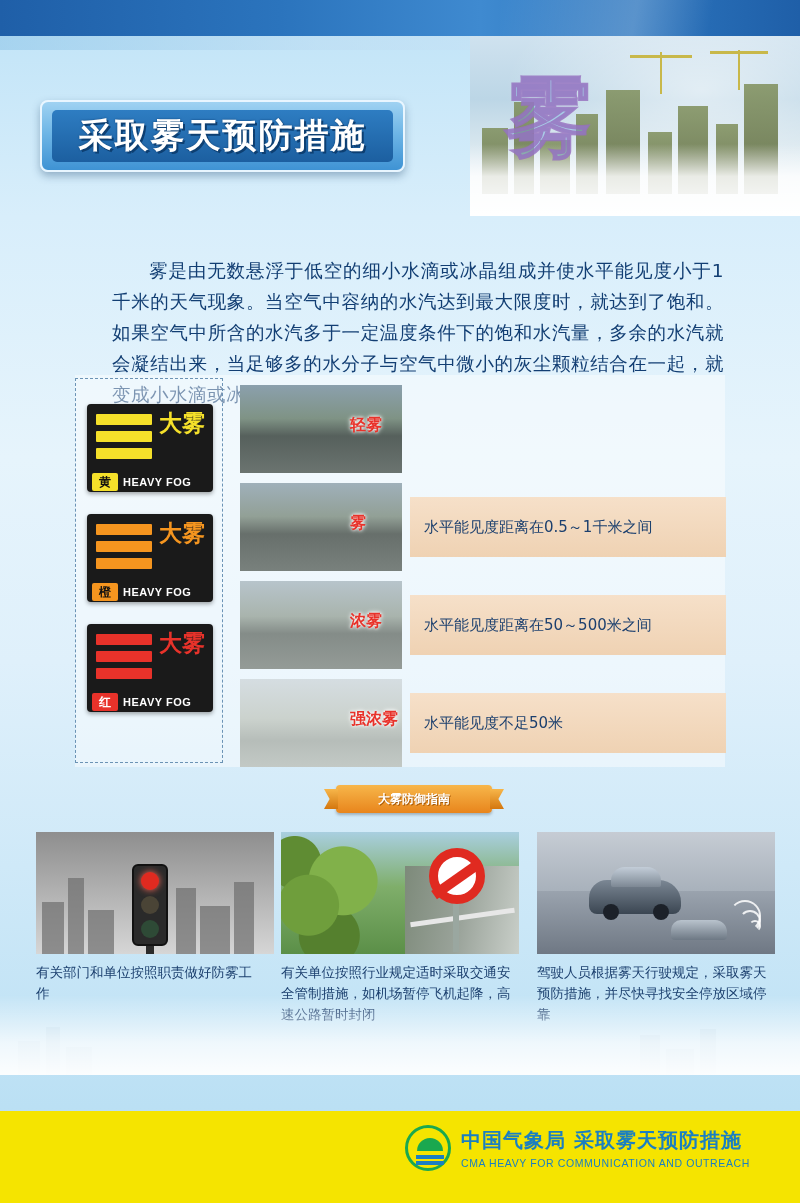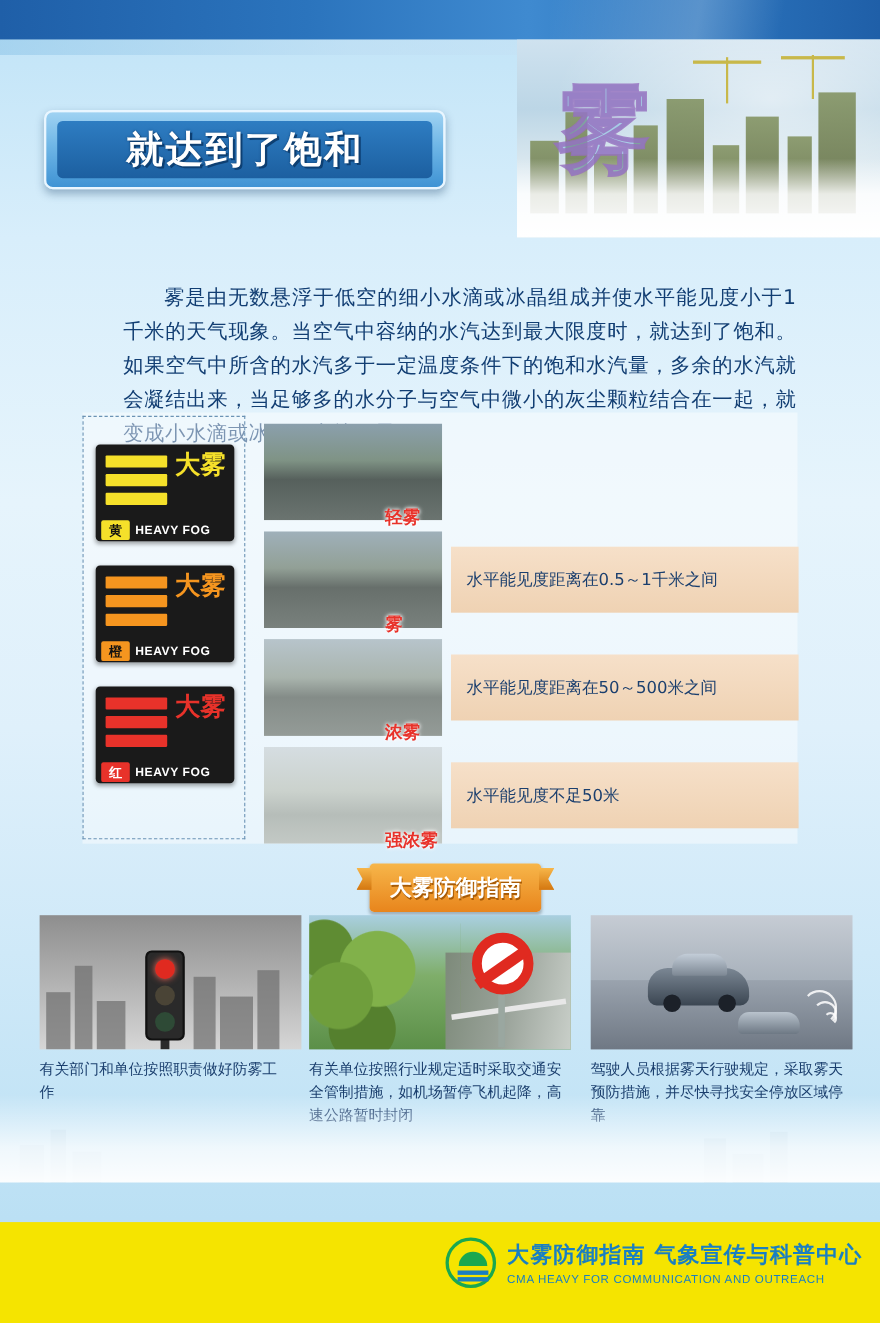--- a/index.html
+++ b/index.html
@@ -141,36 +141,35 @@
   .row { position:relative; height:88px; margin-bottom:10px; }
   .row .photo {
     position:absolute; left:0; top:0; width:162px; height:88px; overflow:hidden;
   }
   .road { position:absolute; left:0; top:0; width:100%; height:100%; }
   .row .tag {
     position:absolute; left:110px; top:30px; z-index:3;
     color:#e8322a; font-weight:bold; font-size:16px;
     font-family:"DejaVu Sans", sans-serif;
     text-shadow: 0 0 3px #fff, 0 0 5px #fff;
-    margin-top: 45px;
   }
   .row .desc {
     position:absolute; left:170px; top:14px; width:316px; height:60px;
     background: linear-gradient(180deg,#f6e0c9,#efd2b3);
     display:flex; align-items:center; padding-left:14px;
     color:#1b3f6e; font-size:15px;
     font-family:"DejaVu Sans", serif;
   }
   
   .ribbon {
-    position:absolute; left:336px; top:785px; width:156px; height:44px;
+    position:absolute; left:336px; top:785px; width:156px; height:28px;
     background: linear-gradient(180deg,#f7b64a,#e8851c);
     border-radius: 4px;
     display:flex; align-items:center; justify-content:center;
-    color:#ffffff; font-weight:bold; font-size:20px;
+    color:#ffffff; font-weight:bold; font-size:12px;
     font-family:"DejaVu Sans", sans-serif;
     text-shadow: 1px 1px 0 #a85b07;
     box-shadow: 0 2px 3px rgba(0,0,0,.25);
   }
   .ribbon:before, .ribbon:after{
     content:""; position:absolute; top:4px; width:14px; height:20px;
     background: linear-gradient(180deg,#f7b64a,#d4770f);
   }
   .ribbon:before{ left:-12px; clip-path: polygon(0 0,100% 0,100% 100%,0 100%,40% 50%); }
   .ribbon:after{ right:-12px; clip-path: polygon(0 0,100% 0,60% 50%,100% 100%,0 100%); }
@@ -275,21 +274,21 @@
       <i class="crane" style="left:268px;bottom:104px;width:2px;height:40px"></i>
       <i class="crane" style="left:240px;bottom:140px;width:58px;height:3px"></i>
     </div>
     <div class="fogbank"></div>
   </div>
 
   <div class="big-char">雾</div>
 
   <div class="title-plate">
     <div class="inner">
-      <span class="title-text">就达到了饱和</span>
+      <span class="title-text">采取雾天预防措施</span>
     </div>
   </div>
 
   <p class="intro">雾是由无数悬浮于低空的细小水滴或冰晶组成并使水平能见度小于1千米的天气现象。当空气中容纳的水汽达到最大限度时，就达到了饱和。如果空气中所含的水汽多于一定温度条件下的饱和水汽量，多余的水汽就会凝结出来，当足够多的水分子与空气中微小的灰尘颗粒结合在一起，就变成小水滴或冰晶，也就是雾。</p>
 
   <div class="panel"></div>
 
   <div class="sign-col">
     <div class="sign yellow">
       <div class="bars">
@@ -416,18 +415,18 @@
     <i style="left:640px;width:20px;height:40px"></i>
     <i style="left:666px;width:28px;height:26px"></i>
     <i style="left:700px;width:16px;height:46px"></i>
   </div>
   <div class="haze"></div>
 
   <div class="footer-bar"></div>
   <div class="logo-wrap">
     <div class="logo-mark"></div>
     <div class="logo-text">
-      <div class="logo-cn">大雾防御指南 气象宣传与科普中心</div>
+      <div class="logo-cn">中国气象局 采取雾天预防措施</div>
       <div class="logo-en">CMA HEAVY FOR COMMUNICATION AND OUTREACH</div>
     </div>
   </div>
 
 </div>
 
 </body></html>

